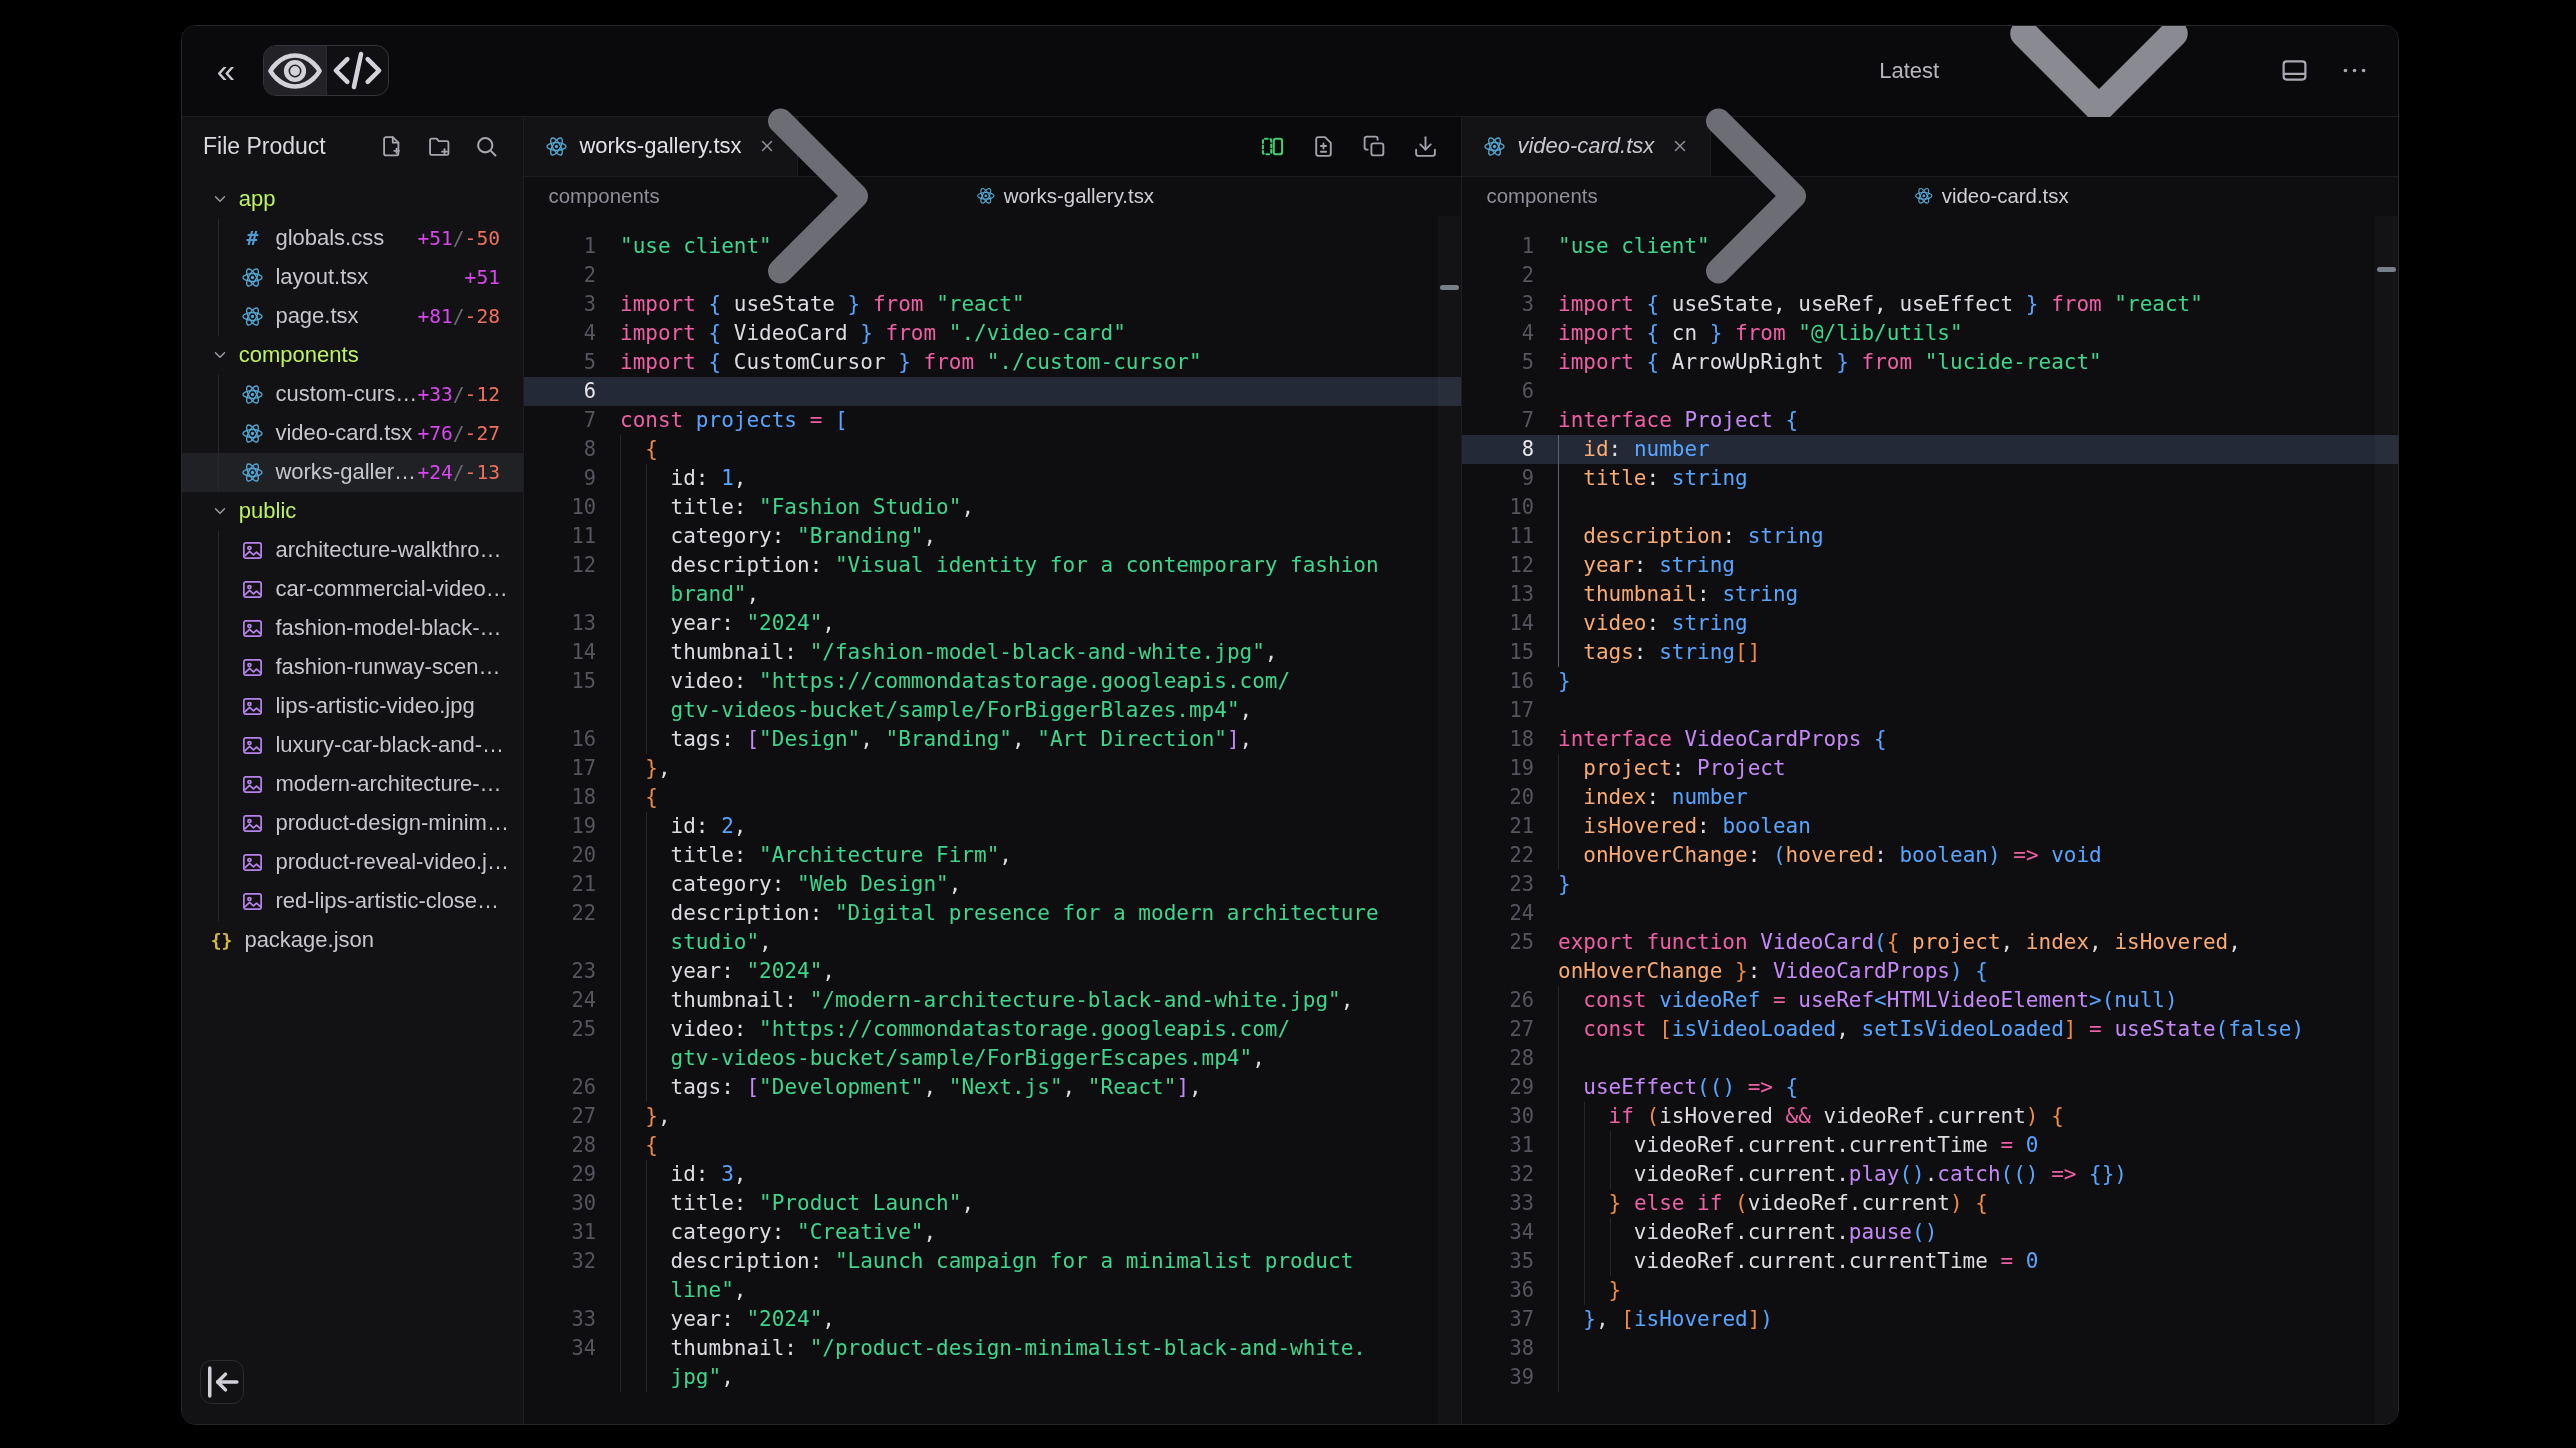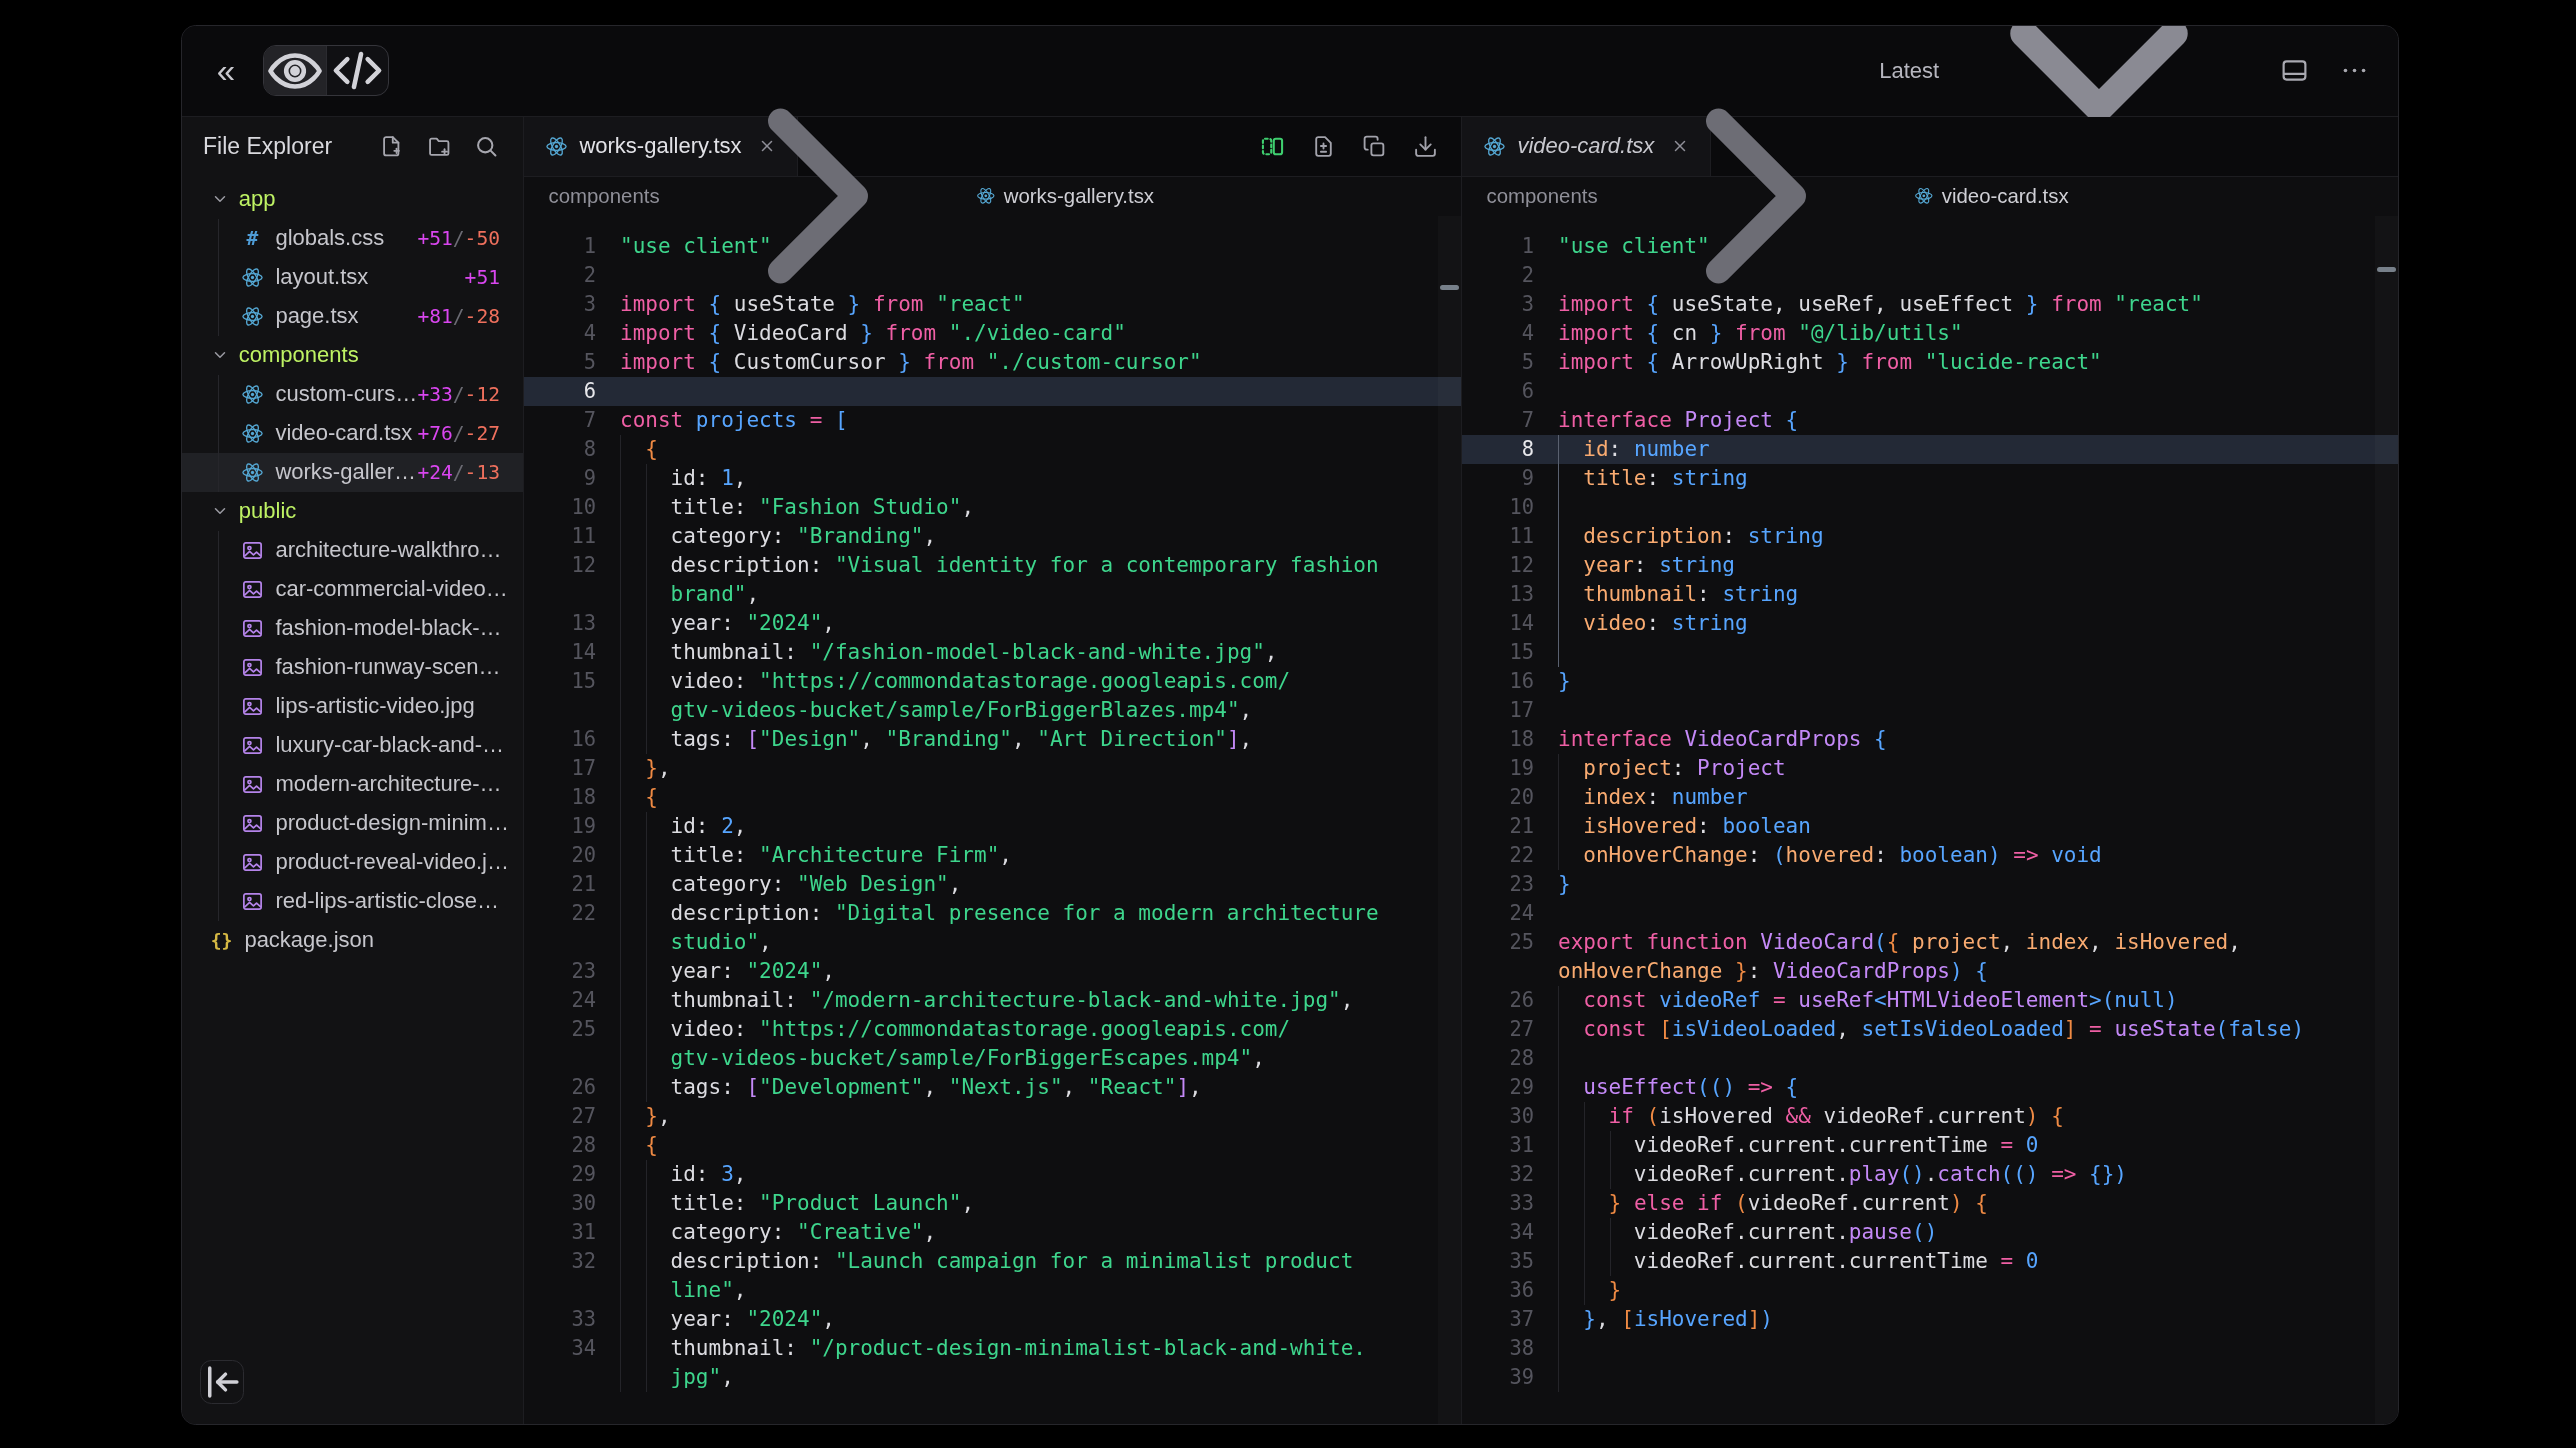--- a/index.html
+++ b/index.html
@@ -154,21 +154,21 @@
               <circle cx="19.5" cy="12" r="1.5" fill="currentColor" stroke="none"></circle>
             </svg>
           </div>
       </div>
     </div>
 
     <div class="main">
 
       <div class="sidebar">
         <div class="sb-head">
-          <span class="sb-title">File Explorer</span>
+          <span class="sb-title">File Product</span>
           <span class="sb-actions">
             <span class="sic">
                 <svg viewBox="0 0 24 24" fill="none" stroke="currentColor" stroke-width="1.8" stroke-linecap="round" stroke-linejoin="round" style="width:100%;height:100%;display:block">
                   <path d="M13.5 3H7a2 2 0 0 0-2 2v14a2 2 0 0 0 2 2h10a2 2 0 0 0 2-2V8.5z"></path>
                   <path d="M13.5 3v5.5H19"></path>
                   <line x1="15" y1="16.5" x2="19.5" y2="16.5"></line>
                   <line x1="17.2" y1="14.3" x2="17.2" y2="18.7"></line>
                 </svg>
               </span>
             <span class="sic">
@@ -569,21 +569,21 @@
               <div class="row"><span class="ln">5</span><span class="txt"><span class="tk-k">import </span><span class="tk-b">{</span><span class="tk-w"> ArrowUpRight </span><span class="tk-b">}</span><span class="tk-k"> from </span><span class="tk-s">"lucide-react"</span></span></div>
               <div class="row"><span class="ln">6</span><span class="txt"></span></div>
               <div class="row"><span class="ln">7</span><span class="txt"><span class="tk-k">interface </span><span class="tk-p">Project </span><span class="tk-b">{</span></span></div>
               <div class="row hl"><span class="ln">8</span><span class="gd act" style="left: 96px;"></span><span class="txt"><span class="tk-pe">  id</span><span class="tk-w">: </span><span class="tk-b">number</span></span></div>
               <div class="row"><span class="ln">9</span><span class="gd act" style="left: 96px;"></span><span class="txt"><span class="tk-pe">  title</span><span class="tk-w">: </span><span class="tk-b">string</span></span></div>
               <div class="row"><span class="ln">10</span><span class="gd act" style="left: 96px;"></span></div>
               <div class="row"><span class="ln">11</span><span class="gd act" style="left: 96px;"></span><span class="txt"><span class="tk-pe">  description</span><span class="tk-w">: </span><span class="tk-b">string</span></span></div>
               <div class="row"><span class="ln">12</span><span class="gd act" style="left: 96px;"></span><span class="txt"><span class="tk-pe">  year</span><span class="tk-w">: </span><span class="tk-b">string</span></span></div>
               <div class="row"><span class="ln">13</span><span class="gd act" style="left: 96px;"></span><span class="txt"><span class="tk-pe">  thumbnail</span><span class="tk-w">: </span><span class="tk-b">string</span></span></div>
               <div class="row"><span class="ln">14</span><span class="gd act" style="left: 96px;"></span><span class="txt"><span class="tk-pe">  video</span><span class="tk-w">: </span><span class="tk-b">string</span></span></div>
-              <div class="row"><span class="ln">15</span><span class="gd act" style="left: 96px;"></span></div>
+              <div class="row"><span class="ln">15</span><span class="gd act" style="left: 96px;"></span><span class="txt"><span class="tk-pe">  tags</span><span class="tk-w">: </span><span class="tk-b">string</span><span class="tk-o">[]</span></span></div>
               <div class="row"><span class="ln">16</span><span class="txt"><span class="tk-b">}</span></span></div>
               <div class="row"><span class="ln">17</span><span class="txt"></span></div>
               <div class="row"><span class="ln">18</span><span class="txt"><span class="tk-k">interface </span><span class="tk-p">VideoCardProps </span><span class="tk-b">{</span></span></div>
               <div class="row"><span class="ln">19</span><span class="gd" style="left: 96px;"></span><span class="txt"><span class="tk-pe">  project</span><span class="tk-w">: </span><span class="tk-p">Project</span></span></div>
               <div class="row"><span class="ln">20</span><span class="gd" style="left: 96px;"></span><span class="txt"><span class="tk-pe">  index</span><span class="tk-w">: </span><span class="tk-b">number</span></span></div>
               <div class="row"><span class="ln">21</span><span class="gd" style="left: 96px;"></span><span class="txt"><span class="tk-pe">  isHovered</span><span class="tk-w">: </span><span class="tk-b">boolean</span></span></div>
               <div class="row"><span class="ln">22</span><span class="gd" style="left: 96px;"></span><span class="txt"><span class="tk-pe">  onHoverChange</span><span class="tk-w">: </span><span class="tk-b">(</span><span class="tk-pe">hovered</span><span class="tk-w">: </span><span class="tk-b">boolean</span><span class="tk-b">)</span><span class="tk-k"> =&gt; </span><span class="tk-b">void</span></span></div>
               <div class="row"><span class="ln">23</span><span class="txt"><span class="tk-b">}</span></span></div>
               <div class="row"><span class="ln">24</span><span class="txt"></span></div>
               <div class="row"><span class="ln">25</span><span class="txt"><span class="tk-k">export function </span><span class="tk-p">VideoCard</span><span class="tk-b">(</span><span class="tk-o">{</span><span class="tk-pe"> project</span><span class="tk-w">, </span><span class="tk-pe">index</span><span class="tk-w">, </span><span class="tk-pe">isHovered</span><span class="tk-w">,</span></span></div>

